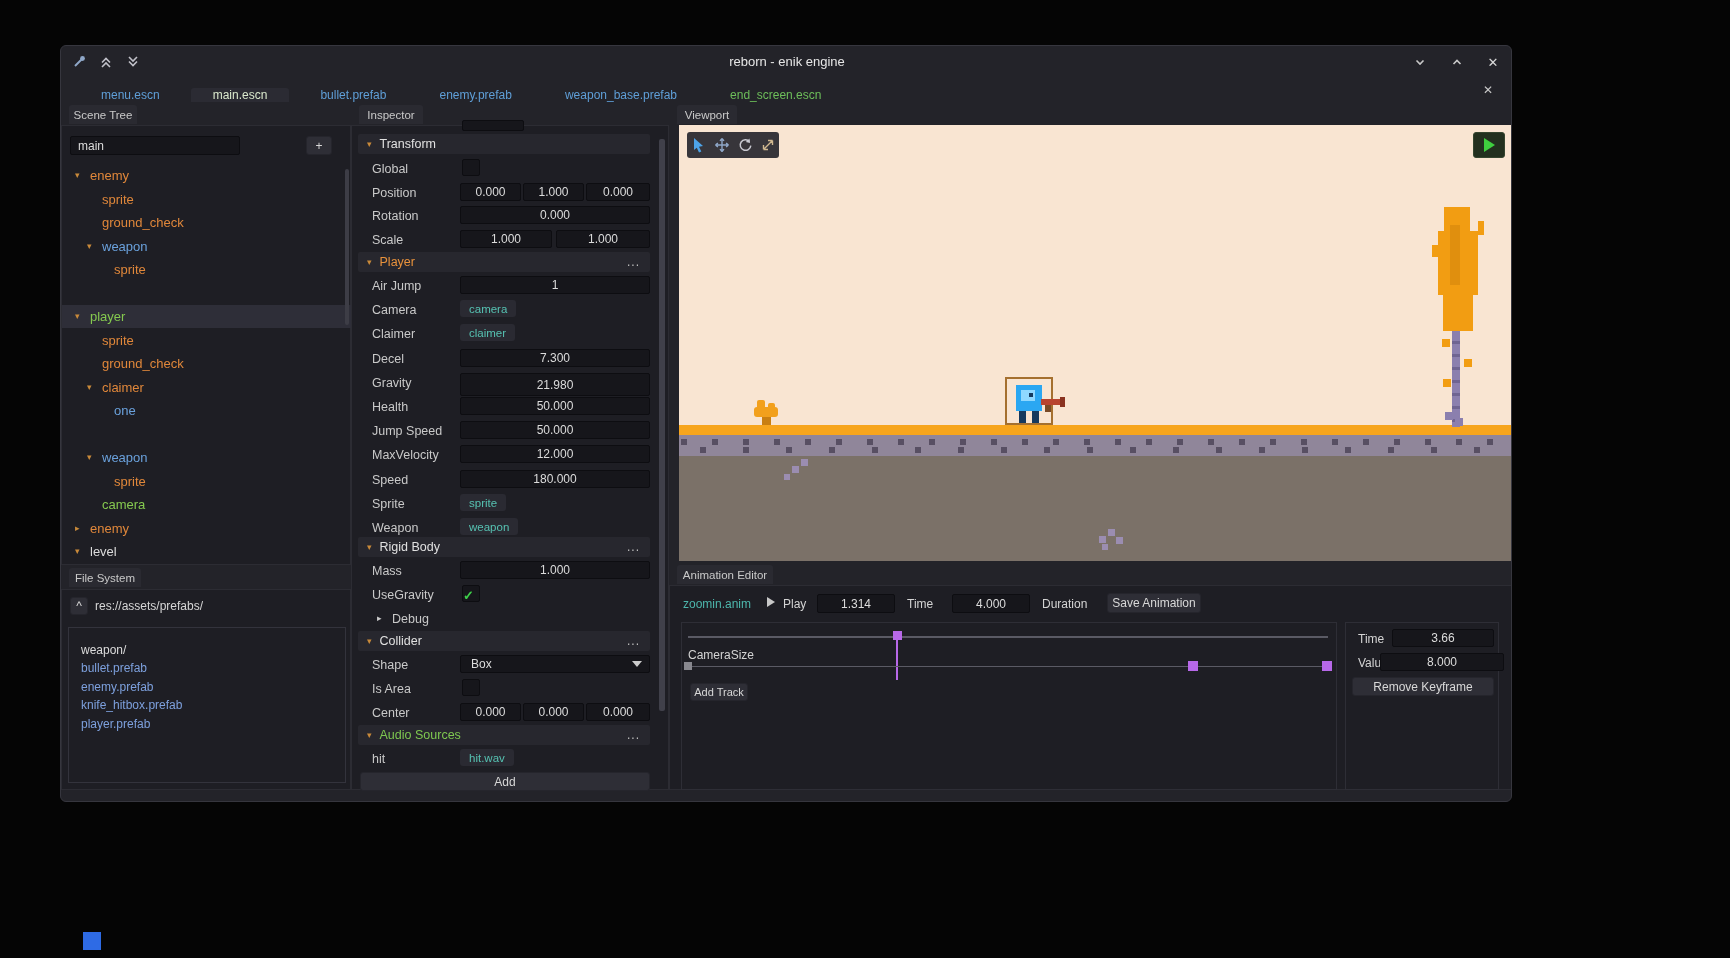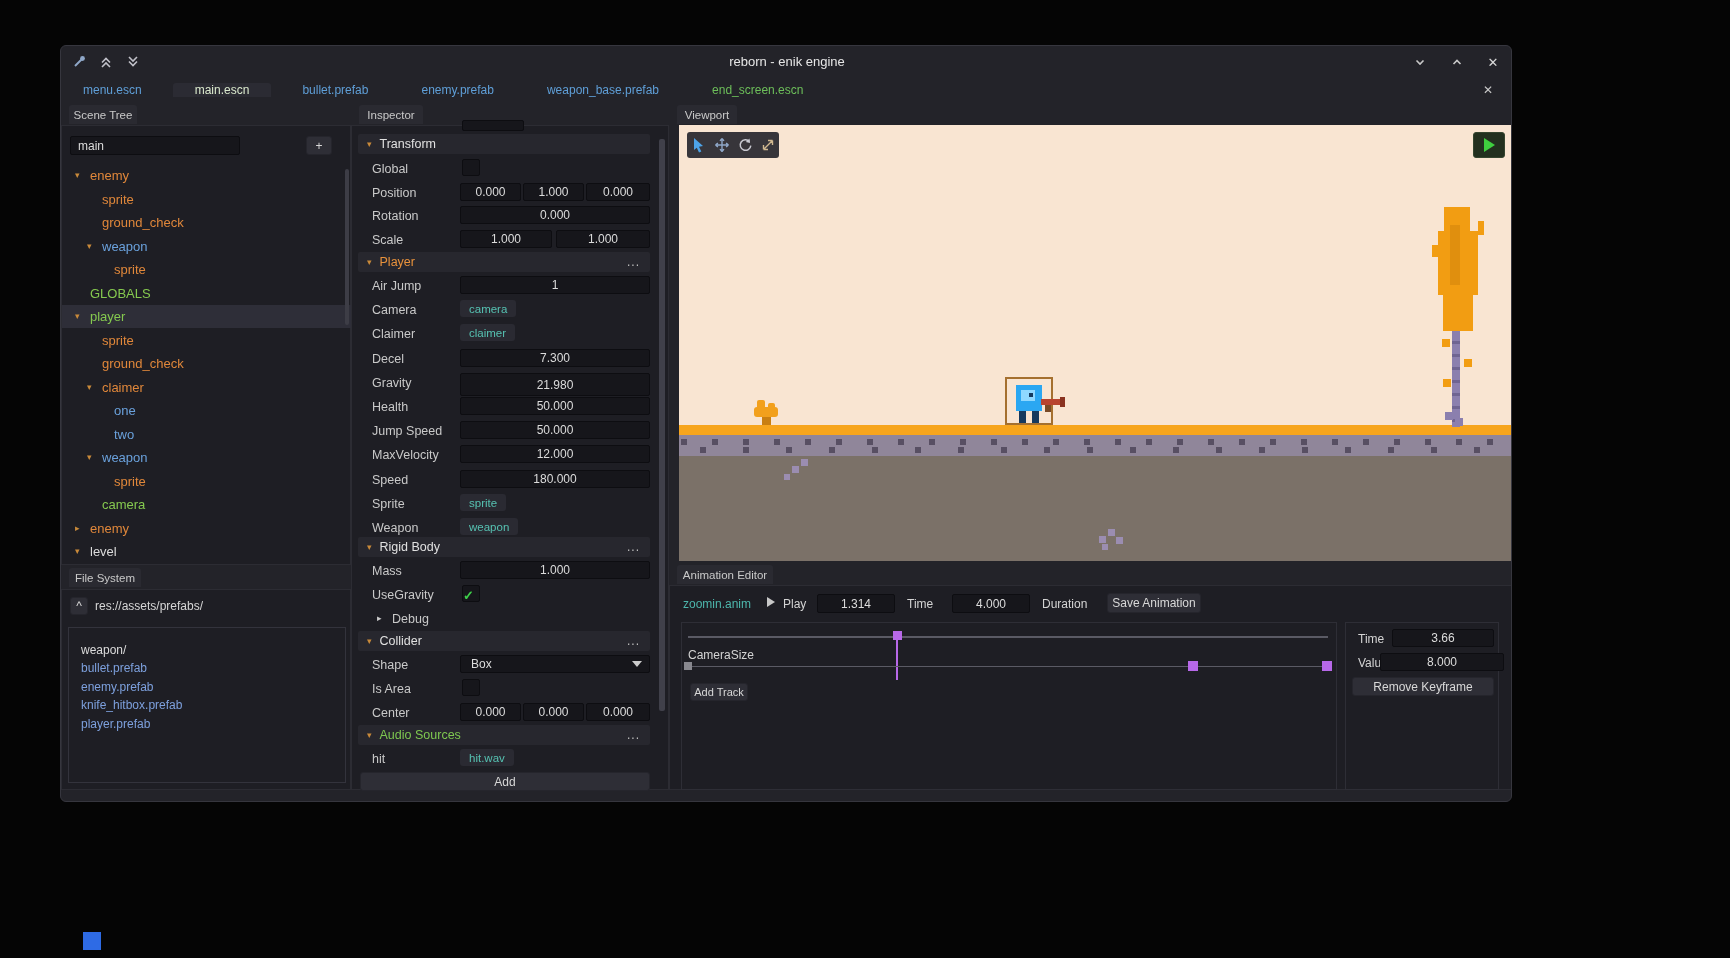--- a/index.html
+++ b/index.html
@@ -9,21 +9,21 @@
   .abs{position:absolute}
   .window{position:absolute;left:60px;top:45px;width:1452px;height:757px;
     background:#232329;border:1px solid #36363e;border-radius:6px;overflow:hidden}
   
   .titlebar{left:0;top:0;width:1452px;height:32px}
   .title{left:0;top:0;width:1452px;height:32px;line-height:32px;text-align:center;
     color:#e6e6e6;font-size:13px;pointer-events:none}
   .tb-icon{top:7px;width:18px;height:18px;display:flex;align-items:center;justify-content:center}
   .close-x{color:#d8d8d8;font-size:13px}
   
-  .tabbar{left:0;top:32px;width:1452px;height:24px;display:flex;align-items:center;}
+  .tabbar{left:0;top:32px;width:1452px;height:24px;display:flex;align-items:flex-end;padding-left:18px}
   .ftab{display:flex;align-items:center;padding:0 22px;margin-right:9px;font-size:12px;border-radius:3px 3px 0 0}
   .ftab.active{background:#2b2b33}
   .tabclose{position:absolute;right:16px;top:3px;width:18px;height:18px;line-height:18px;
     text-align:center;color:#c8c8c8;font-size:12px}
   
   .panel{position:absolute;top:56px;height:688px}
   .pcontent{position:absolute;background:#1e1e24;border:1px solid #2c2c33}
   .ptab{position:absolute;background:#2a2a31;color:#c9c9c9;font-size:11.5px;
     display:flex;align-items:center;justify-content:center;border-radius:3px 3px 0 0;height:19px}
   
@@ -158,42 +158,36 @@
         <div class="trow" style="top:85px">
             <span class="tlab" style="left: 40px; color: rgb(224, 135, 58);">ground_check</span>
           </div>
         <div class="trow" style="top:109px">
             <span class="tarr" style="left:25px">▾</span>
             <span class="tlab" style="left: 40px; color: rgb(106, 161, 220);">weapon</span>
           </div>
         <div class="trow" style="top:132px">
             <span class="tlab" style="left: 52px; color: rgb(224, 135, 58);">sprite</span>
           </div>
-        <div class="trow" style="top:156px">
-            <span class="tlab" style="left: 28px; color: rgb(133, 201, 79);">GLOBALS</span>
-          </div>
         <div class="trow sel" style="top:179px">
             <span class="tarr" style="left:13px">▾</span>
             <span class="tlab" style="left: 28px; color: rgb(133, 201, 79);">player</span>
           </div>
         <div class="trow" style="top:203px">
             <span class="tlab" style="left: 40px; color: rgb(224, 135, 58);">sprite</span>
           </div>
         <div class="trow" style="top:226px">
             <span class="tlab" style="left: 40px; color: rgb(224, 135, 58);">ground_check</span>
           </div>
         <div class="trow" style="top:250px">
             <span class="tarr" style="left:25px">▾</span>
             <span class="tlab" style="left: 40px; color: rgb(224, 135, 58);">claimer</span>
           </div>
         <div class="trow" style="top:273px">
             <span class="tlab" style="left: 52px; color: rgb(106, 161, 220);">one</span>
-          </div>
-        <div class="trow" style="top:297px">
-            <span class="tlab" style="left: 52px; color: rgb(106, 161, 220);">two</span>
           </div>
         <div class="trow" style="top:320px">
             <span class="tarr" style="left:25px">▾</span>
             <span class="tlab" style="left: 40px; color: rgb(106, 161, 220);">weapon</span>
           </div>
         <div class="trow" style="top:344px">
             <span class="tlab" style="left: 52px; color: rgb(224, 135, 58);">sprite</span>
           </div>
         <div class="trow" style="top:367px">
             <span class="tlab" style="left: 40px; color: rgb(133, 201, 79);">camera</span>

